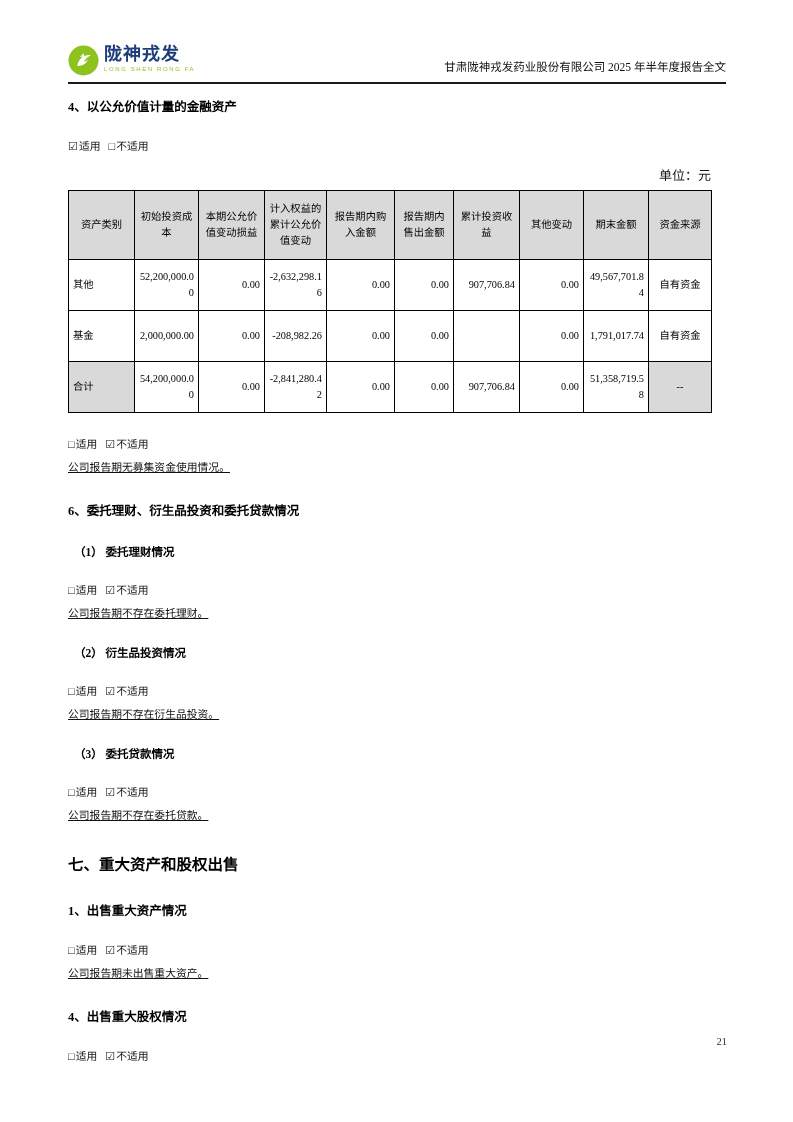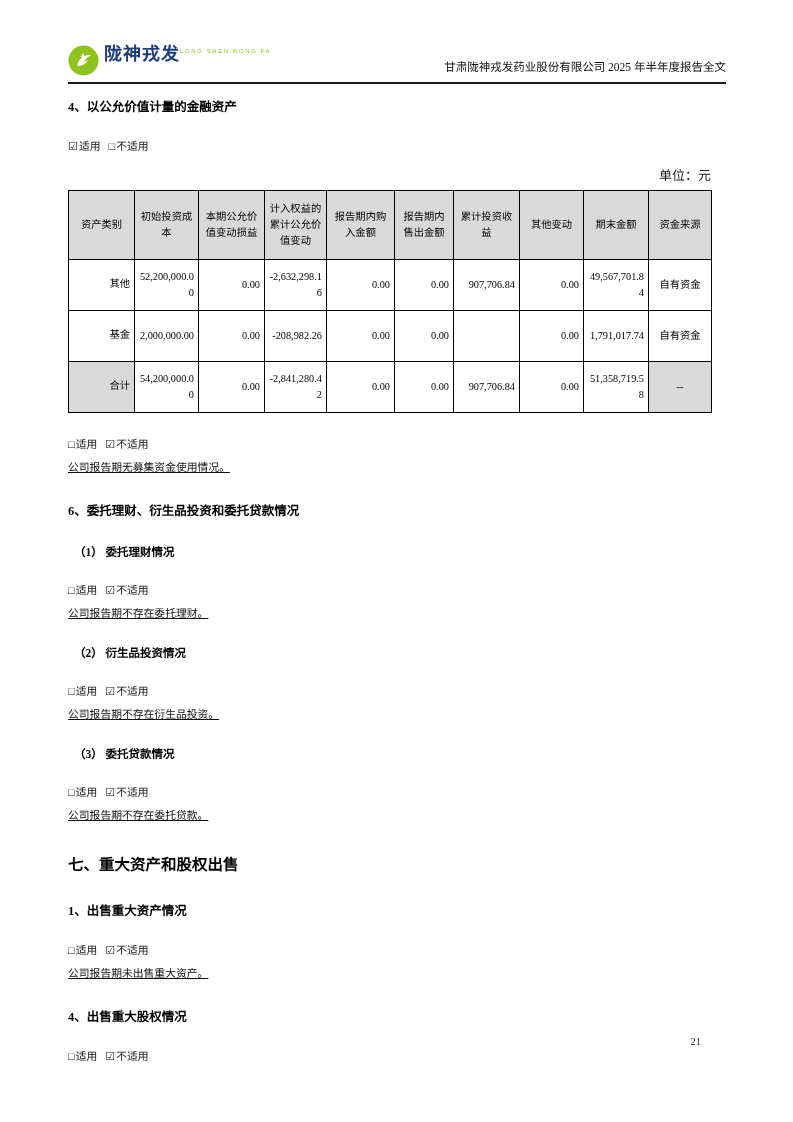--- a/index.html
+++ b/index.html
@@ -11,21 +11,21 @@
     font-family:"Liberation Serif","DejaVu Serif",serif;
     color:#1a1a1a;
     box-sizing:border-box;
     padding:45px 67px 0 68px;
     overflow:hidden;
   }
   
   .hdr{display:flex;justify-content:space-between;align-items:center;}
   .logo{display:flex;align-items:flex-start;gap:5px;}
   .logo-icon{width:31px;height:31px;flex:0 0 auto;}
-  .logo-txt{display:flex;flex-direction:row;line-height:1;}
+  .logo-txt{display:flex;flex-direction:column;line-height:1;}
   .logo-cn{font-size:18px;font-weight:bold;color:var(--logo-blue,#1d3d7a);letter-spacing:1px;font-family:"Liberation Sans",sans-serif;}
   .logo-en{font-size:6px;color:var(--logo-green,#8dc21f);letter-spacing:1.6px;margin-top:3px;font-family:"Liberation Sans",sans-serif;}
   .hdr-title{font-size:11.5px;color:#111;margin-top:10px;}
   .hdr-rule{border:none;border-top:2.5px solid #1b1b1b;margin:6px 0 0 0;}
   
   .h-num{font-size:12.5px;font-weight:bold;margin:26px 0 0 0;color:#000;}
   .h-sub{font-size:11.5px;font-weight:bold;margin:24px 0 0 6px;color:#000;}
   .h-chapter{font-size:15.5px;font-weight:bold;margin:30px 0 0 0;color:#000;}
   .h-first{margin-top:12px;}
   .appl{font-size:10.8px;margin:22px 0 0 0;color:#111;}
@@ -43,26 +43,26 @@
     padding:3px 4px;
     vertical-align:middle;
     line-height:1.55;
   }
   table.fin th{
     background:var(--th-gray,#d9d9d9);
     font-weight:normal;text-align:center;
     height:62px;
   }
   table.fin td{height:44px;}
-  td.cat{text-align:right;padding-left:6px;font-family:Liberation Mono, monospace;}
+  td.cat{text-align:left;padding-left:6px;}
   td.num{text-align:right;word-break:break-all;padding-right:5px;}
   td.src{text-align:center;}
   td.gray{background:var(--th-gray,#d9d9d9);}
   
-  .pageno{position:absolute;top:1036px;right:92px;font-size:10.5px;color:#333;}
+  .pageno{position:absolute;top:1036px;right:66px;font-size:10.5px;color:#333;}
 </style>
 </head>
 <body>
 
 <div class="page">
 
   <div class="hdr">
     <div class="logo">
       <svg class="logo-icon" viewBox="0 0 32 32" aria-hidden="true">
         <circle cx="16" cy="16" r="15.5" fill="#8dc21f"></circle>

